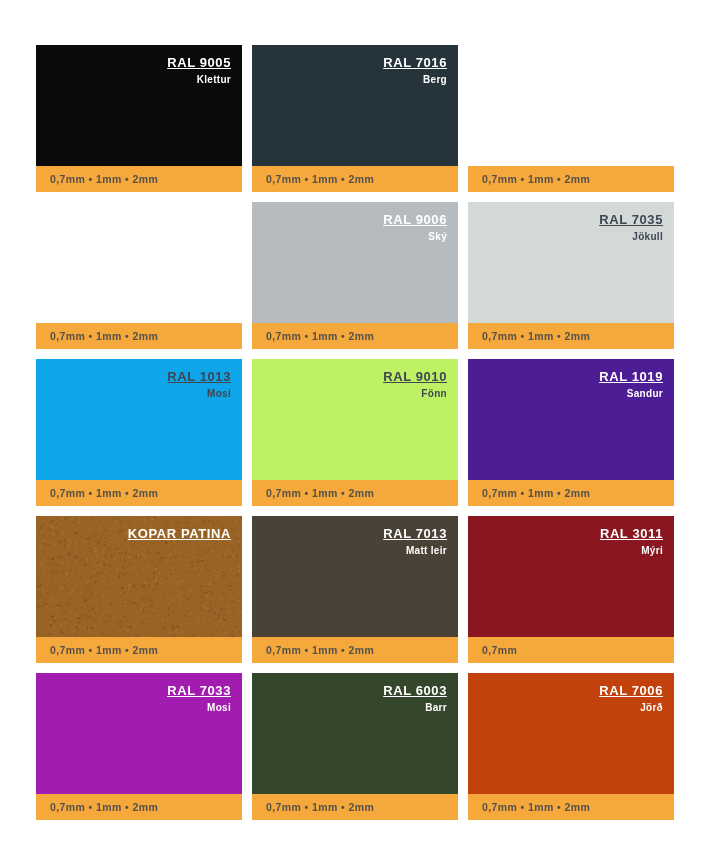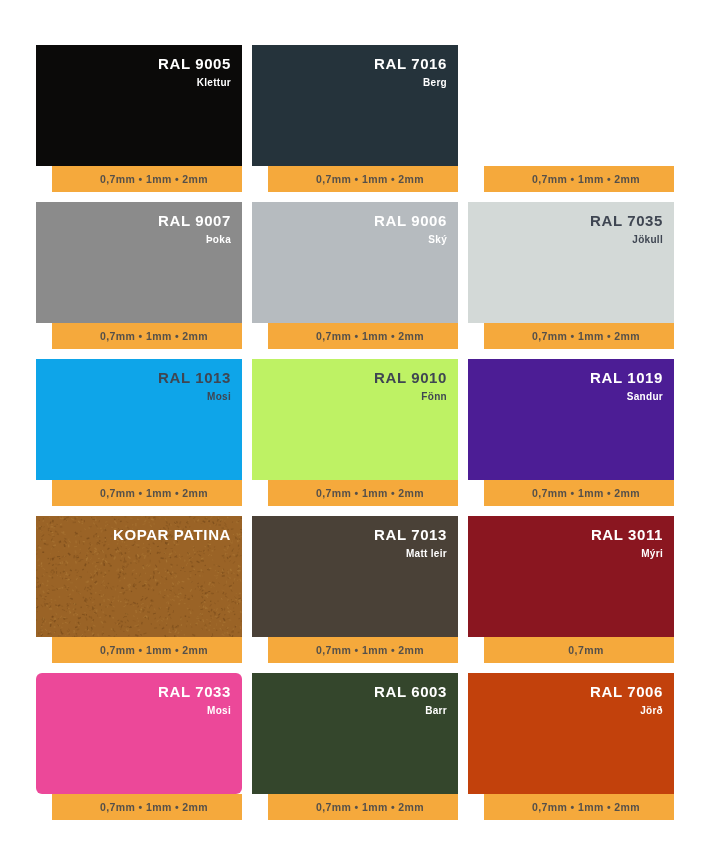--- a/index.html
+++ b/index.html
@@ -51,50 +51,51 @@
 
   .swatch-labels {
     position: absolute;
     right: 11px;
     top: 10px;
     text-align: right;
     line-height: 1.25;
   }
 
   .ral-code {
-    font-size: 15px;
+    font-size: 13px;
     font-weight: bold;
     letter-spacing: 0.6px;
     white-space: nowrap;
+    text-decoration: underline;
   }
 
   .ral-name {
     font-size: 10px;
     font-weight: bold;
     letter-spacing: 0.3px;
     margin-top: 3px;
     white-space: nowrap;
   }
 
   .text-light .ral-code,
   .text-light .ral-name { color: #ffffff; }
 
   .text-dark .ral-code,
   .text-dark .ral-name { color: #3f4652; }
 
   .swatch-footer {
     position: absolute;
-    left: 16px;
+    left: 0;
     right: 0;
     bottom: 0;
     height: 26px;
     background: #f5a93c;
     display: flex;
     align-items: center;
-    justify-content: center;
+    justify-content: flex-start;
     padding-left: 14px;
   }
 
   .footer-text {
     font-size: 10.5px;
     font-weight: bold;
     color: #55504a;
     letter-spacing: 0.4px;
     white-space: nowrap;
   }
@@ -124,26 +125,20 @@
       <div class="swatch-footer">
         <span class="footer-text">0,7mm  •  1mm  •  2mm</span>
       </div>
     </div>
     <div class="swatch-card">
       <div class="swatch-footer">
         <span class="footer-text">0,7mm  •  1mm  •  2mm</span>
       </div>
     </div>
     <div class="swatch-card">
-      <div class="swatch-color text-light" style="background: rgb(139, 139, 139);">
-        <div class="swatch-labels">
-          <div class="ral-code">RAL 9007</div>
-          <div class="ral-name">Þoka</div>
-        </div>
-      </div>
       <div class="swatch-footer">
         <span class="footer-text">0,7mm  •  1mm  •  2mm</span>
       </div>
     </div>
     <div class="swatch-card">
       <div class="swatch-color text-light" style="background: rgb(182, 187, 191);">
         <div class="swatch-labels">
           <div class="ral-code">RAL 9006</div>
           <div class="ral-name">Ský</div>
         </div>
@@ -1624,21 +1619,21 @@
         <div class="swatch-labels">
           <div class="ral-code">RAL 3011</div>
           <div class="ral-name">Mýri</div>
         </div>
       </div>
       <div class="swatch-footer">
         <span class="footer-text">0,7mm</span>
       </div>
     </div>
     <div class="swatch-card">
-      <div class="swatch-color text-light" style="background: #ec4899; border-radius: 6px;">
+      <div class="swatch-color text-light" style="background: #a21caf;">
         <div class="swatch-labels">
           <div class="ral-code">RAL 7033</div>
           <div class="ral-name">Mosi</div>
         </div>
       </div>
       <div class="swatch-footer">
         <span class="footer-text">0,7mm  •  1mm  •  2mm</span>
       </div>
     </div>
     <div class="swatch-card">

